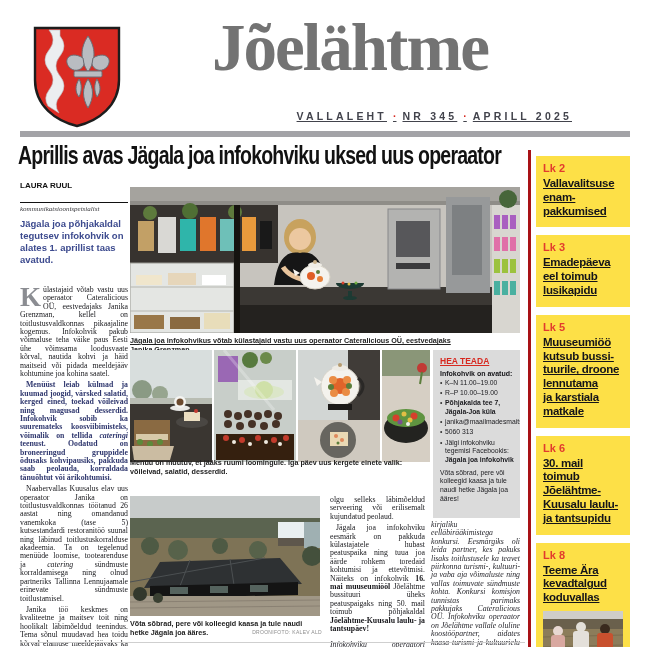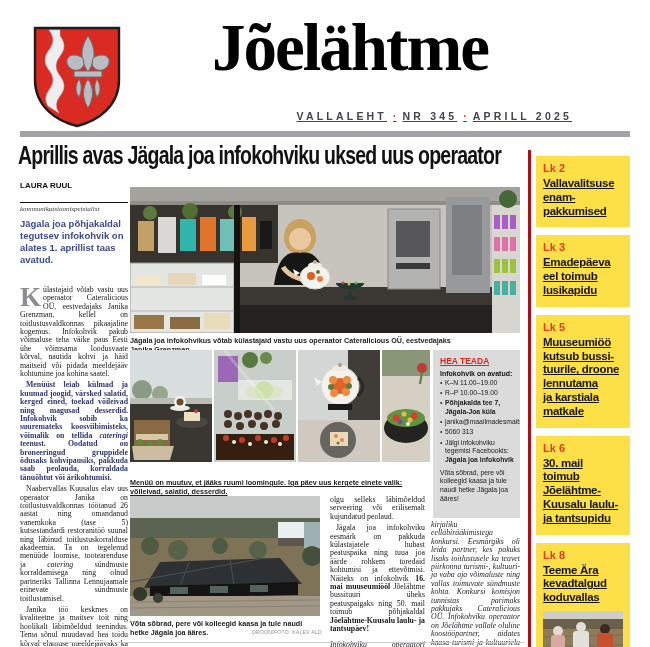--- a/index.html
+++ b/index.html
@@ -1,21 +1,21 @@
 <!DOCTYPE html>
 <html><head>
 <meta charset="utf-8">
 <style>
   html,body{margin:0;padding:0;background:#fff;}
   .page{position:relative;width:650px;height:647px;background:#ffffff;overflow:hidden;
         font-family:"Liberation Serif",serif;color:#1a1a1a;}
   
   .coat{position:absolute;left:30px;top:24px;}
   .np-title{position:absolute;left:128px;top:14px;width:444px;margin:0;text-align:center;
-        font:700 67px/1 "Liberation Serif",serif;letter-spacing:-2px;color:#000000;}
+        font:700 67px/1 "Liberation Serif",serif;letter-spacing:-2px;color:#737373;}
   .np-sub{position:absolute;left:128px;top:110px;width:444px;text-align:right;
         font:700 10.5px "Liberation Sans",sans-serif;letter-spacing:3.2px;color:#42434c;text-decoration:underline;}
   .np-sub .dot{color:#d7281f;margin:0 6px;letter-spacing:0;}
   .mast-rule{position:absolute;left:20px;top:131px;width:610px;height:6px;background:#a3a3a7;}
   
   .headline{position:absolute;left:18px;top:142px;margin:0;width:680px;
         font:700 25px/1.1 "Liberation Sans",sans-serif;letter-spacing:-1px;color:#121212;
         transform:scaleX(.78);transform-origin:0 0;white-space:nowrap;}
   
   .col{position:absolute;}
@@ -31,23 +31,23 @@
   .bold-navy{font-weight:700;color:#2f376e;}
   .it{font-style:italic;}
   .italic-p{font-style:italic;color:#26262c;}
   .dropcap{float:left;font:700 27px/21px "Liberation Serif",serif;color:#8b8d92;
         margin:1px 2px 0 0;}
   
   .photo{position:absolute;display:block;}
   .cap{position:absolute;font:700 7.2px/1.3 "Liberation Sans",sans-serif;color:#222;}
   .credit{font:400 5px "Liberation Sans",sans-serif;color:#8d8d8d;letter-spacing:.3px;white-space:nowrap;}
   .cap-main{left:130px;top:336px;width:390px;display:flex;align-items:flex-end;gap:6px;}
-  .cap-main .t{flex:1;}
+  .cap-main .t{flex:1;text-decoration:underline;}
   .strip{position:absolute;left:130px;top:350px;width:300px;height:112px;display:flex;gap:2px;}
-  .cap-menu{left:130px;top:478px;width:300px;text-decoration:underline;}
+  .cap-menu{left:130px;top:458px;width:300px;}
   .cap-drone{left:130px;top:619px;width:192px;}
   .cap-drone .credit{float:right;margin-top:1px;}
   .hairline{position:absolute;left:20px;top:642px;width:505px;height:1px;background:#cfcfcf;}
   
   .infobox{position:absolute;left:433px;top:350px;width:87px;height:168px;background:#dbdbdb;
         box-sizing:border-box;padding:6px 6px 6px 7px;overflow:hidden;}
   .ib-title{font:700 8.5px "Liberation Sans",sans-serif;color:#d7281f;margin:0 0 4px;text-decoration:underline;}
   .ib-sub{font:700 7px "Liberation Sans",sans-serif;color:#141418;margin:0 0 2px;}
   .ib-list{list-style:none;margin:0;padding:0;}
   .ib-list li{position:relative;padding-left:5px;margin:0 0 1.5px;

